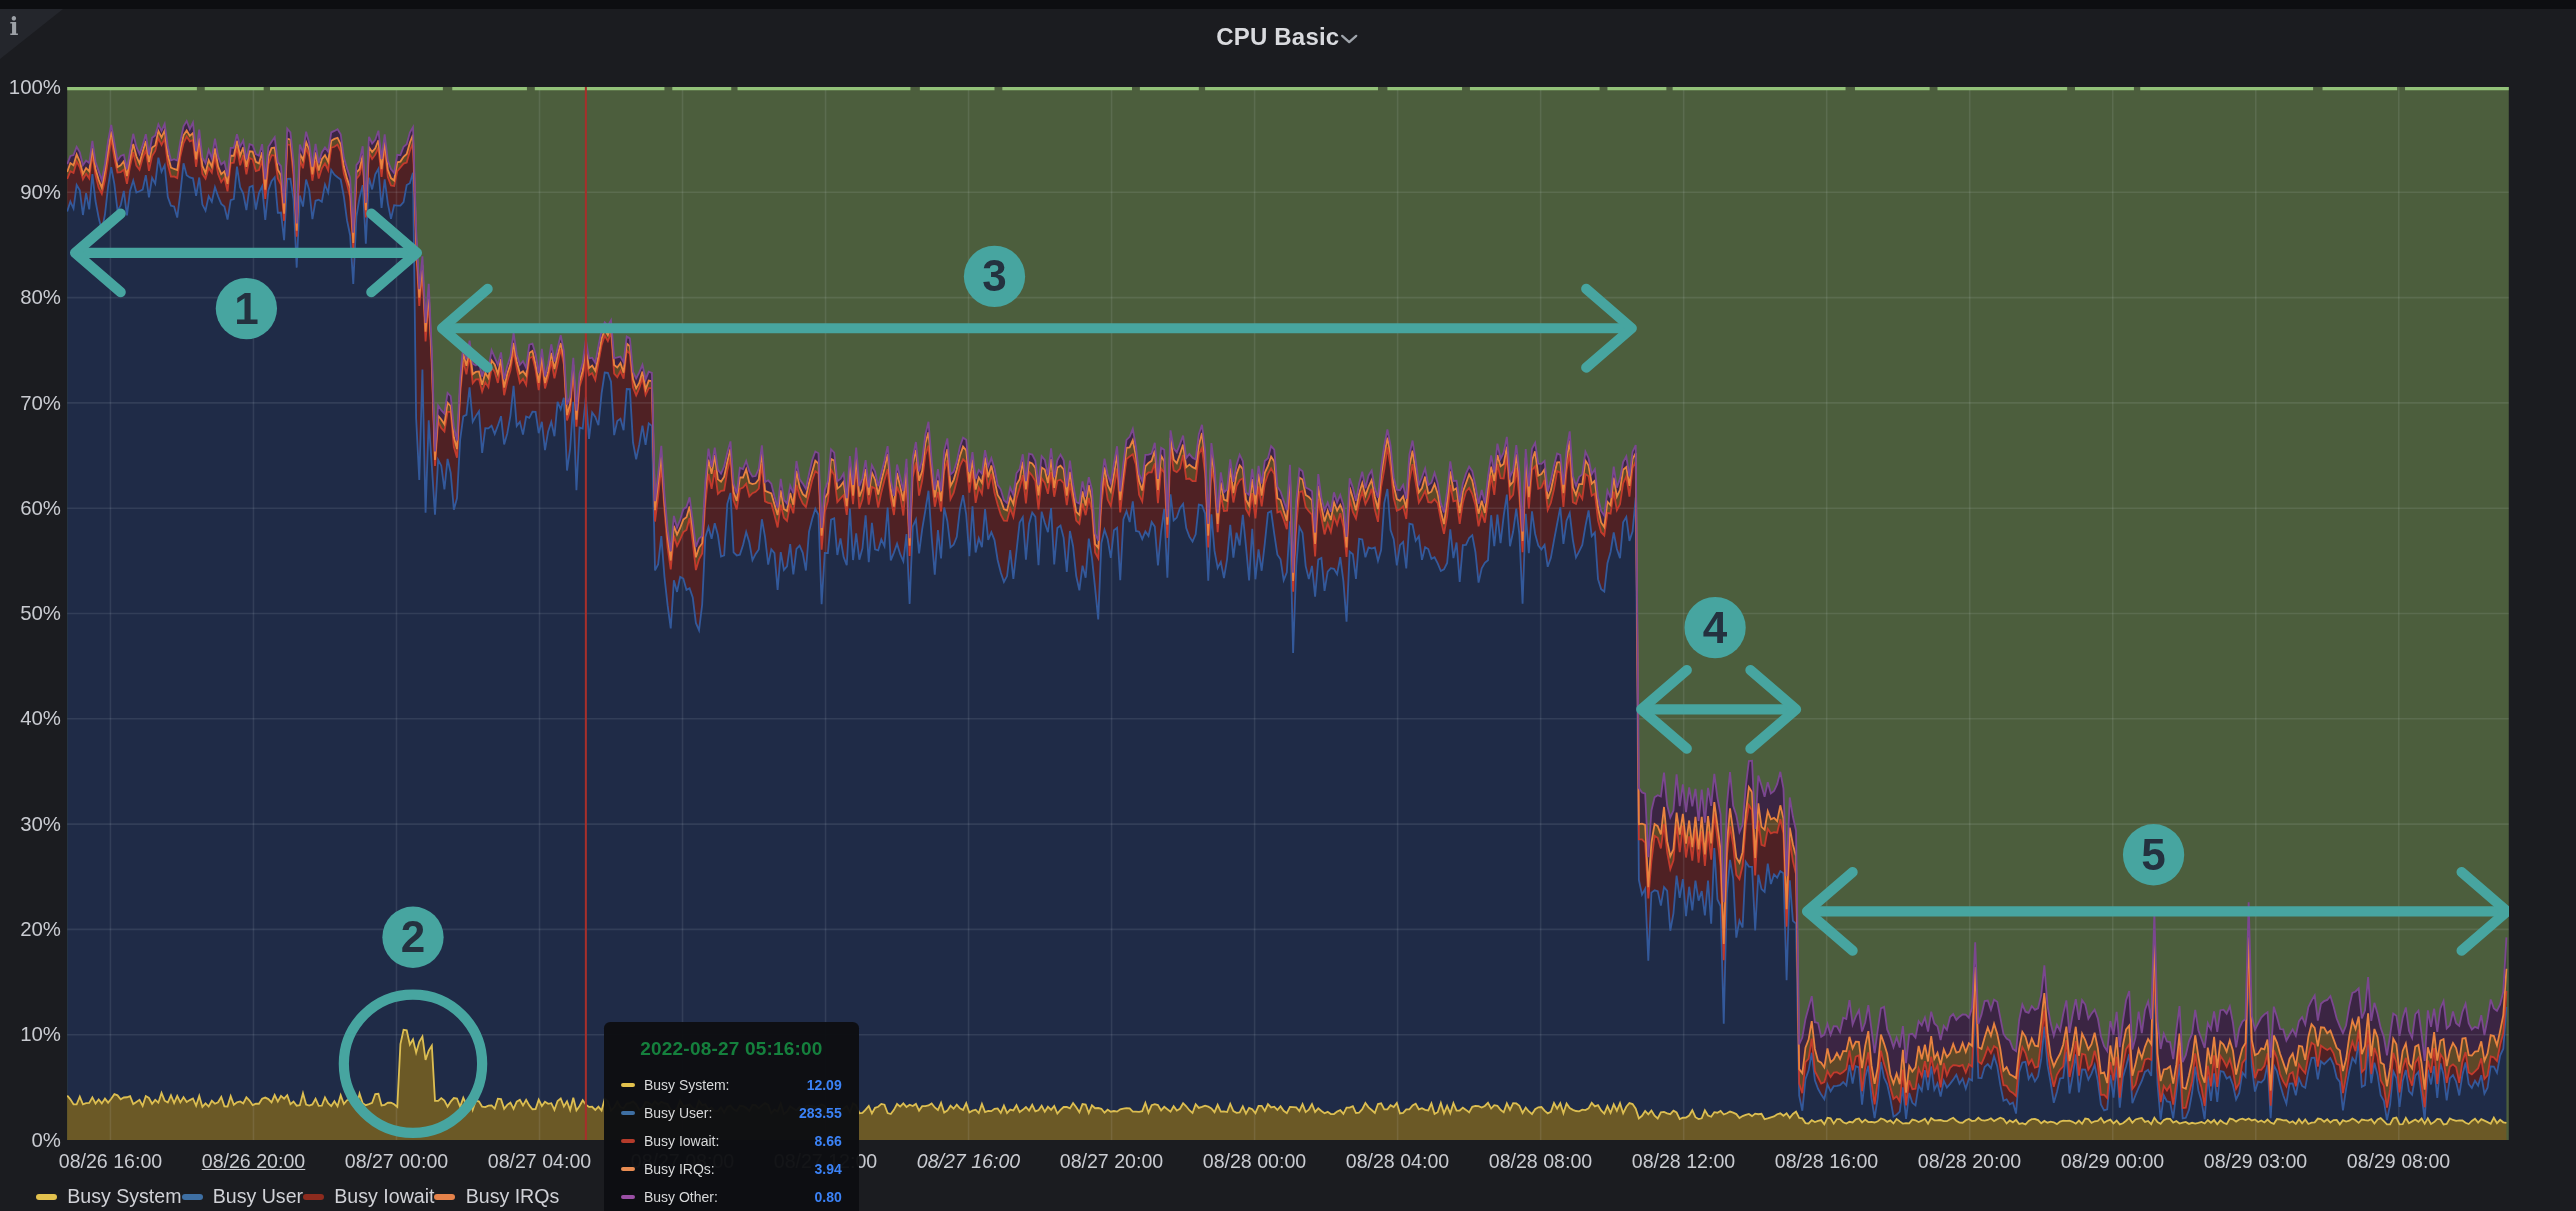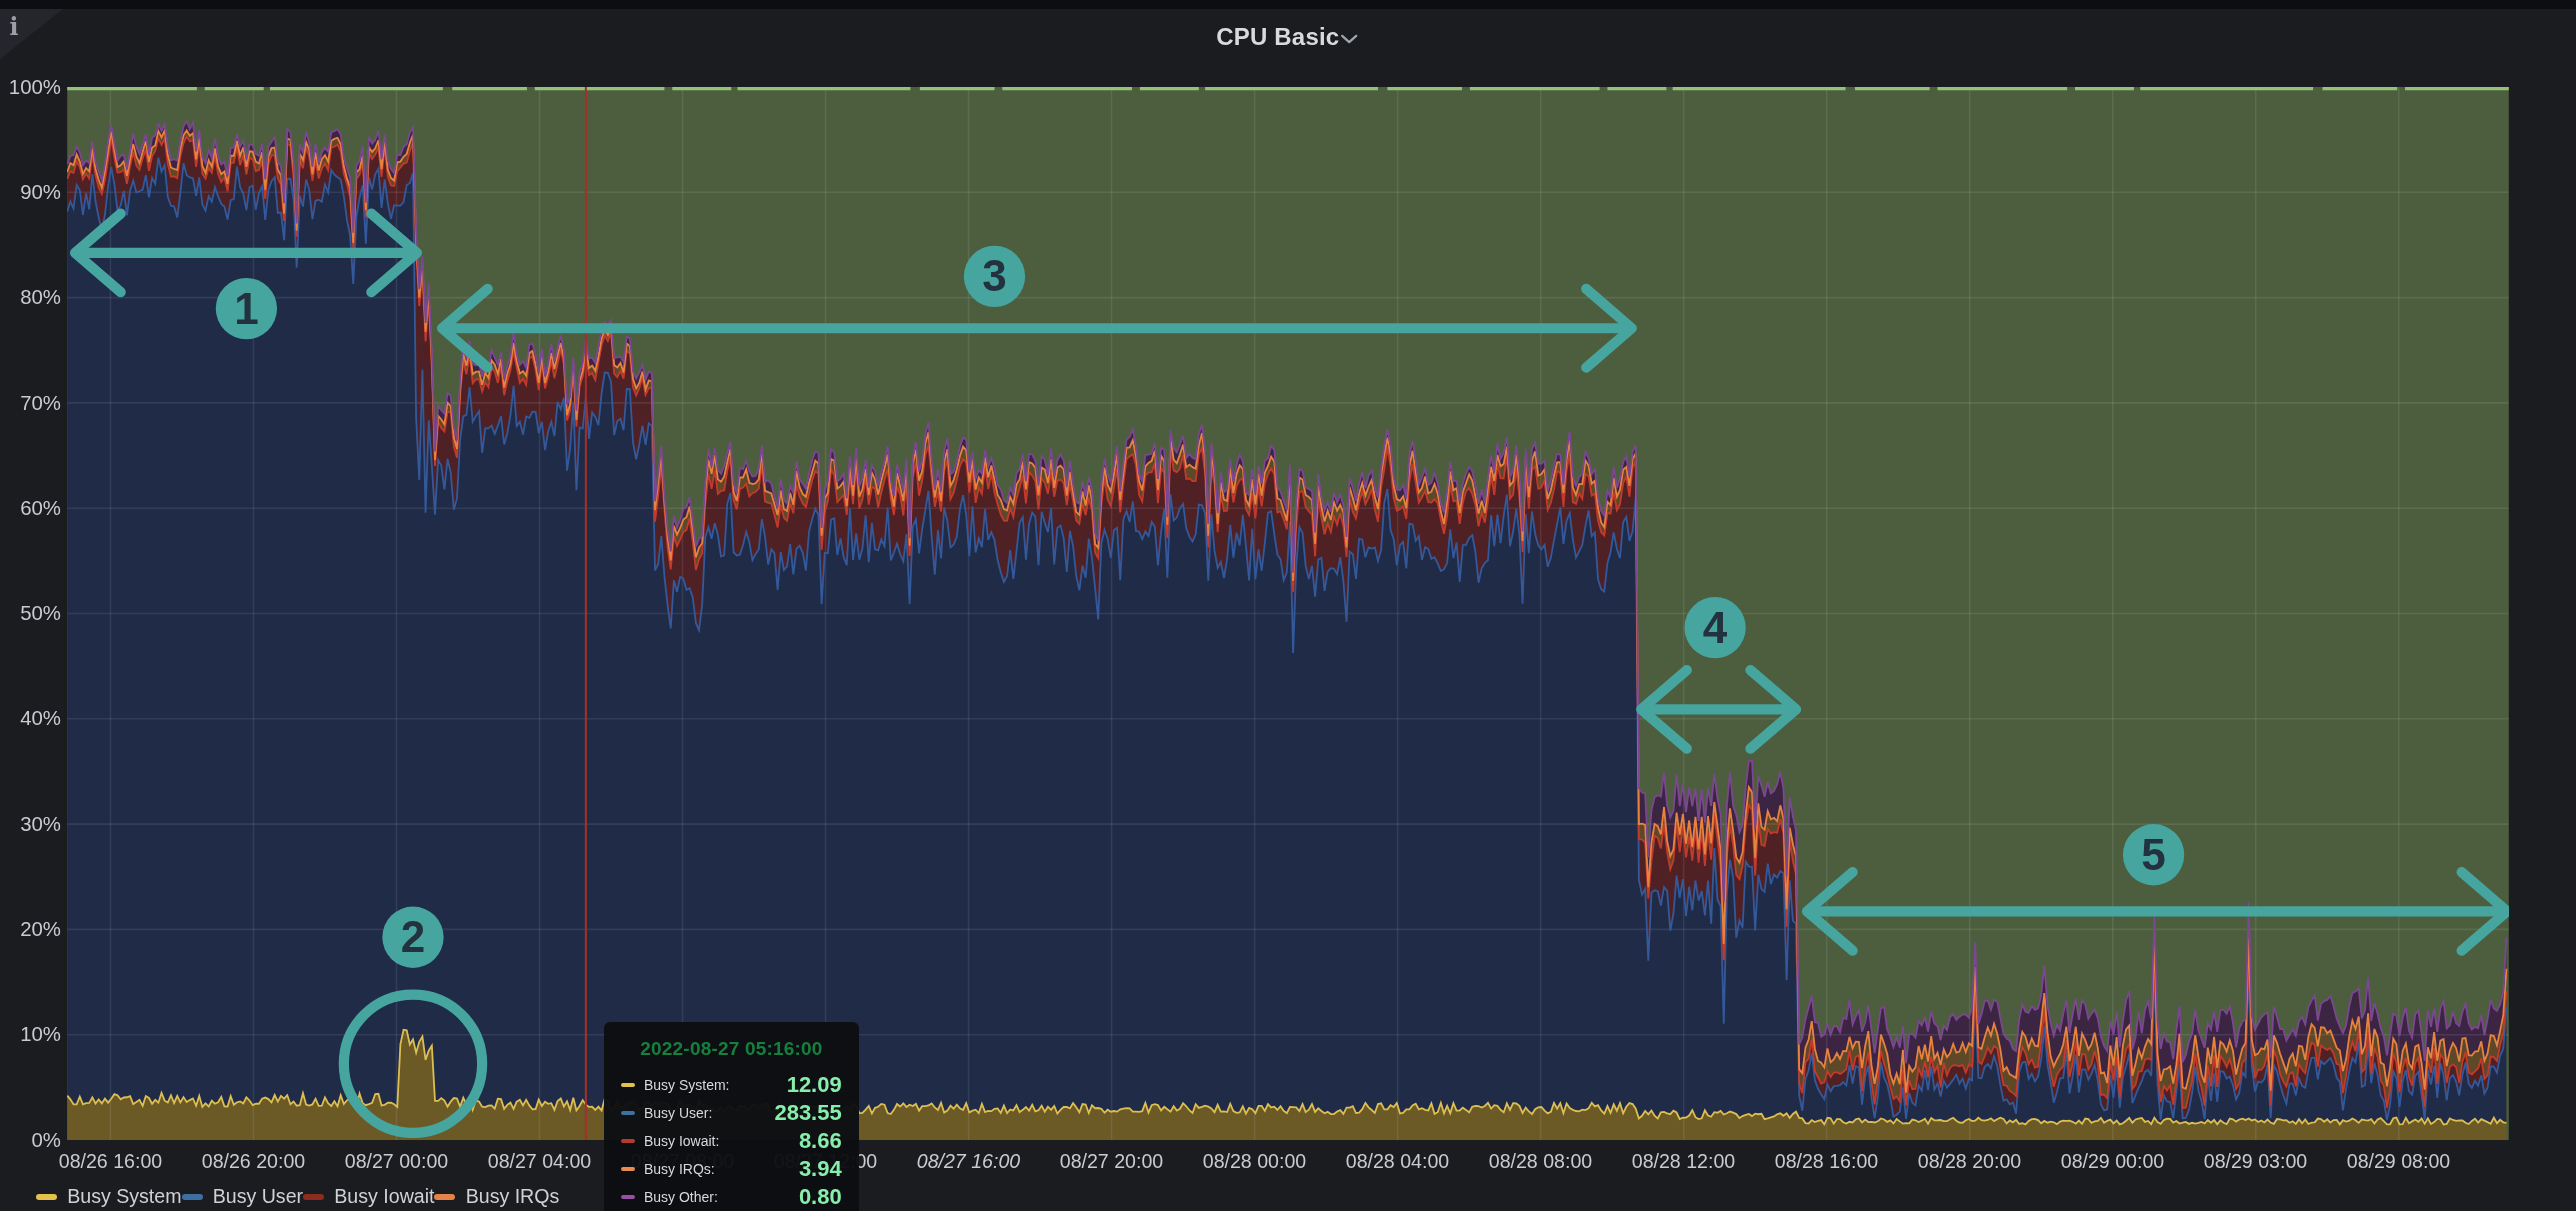--- a/index.html
+++ b/index.html
@@ -24,21 +24,21 @@
   .legend { position:absolute; left:36px; top:1185px; display:flex; align-items:center; }
   .legend-item { display:flex; align-items:center; gap:10.2px; cursor:pointer; }
   .legend-dash { width:21px; height:5.5px; border-radius:3.1px; }
   .legend-label { font-size:19.6px; color:#D0D1D6; line-height:23.6px; }
   .tooltip { position:absolute; left:604px; top:1022px; width:255px; height:207px;
     background:rgba(13,14,18,0.97); border-radius:6.3px; padding:12.6px 17.3px 7.9px 17.3px; z-index:10; }
   .tooltip-header { font-size:19px; font-weight:700; color:#15803d; margin:3.1px 0 11px 19px; letter-spacing:0.2px; }
   .tooltip-row { display:flex; align-items:center; height:28px; }
   .tooltip-dash { width:14px; height:3.9px; border-radius:2.4px; margin-right:8.6px; flex:0 0 auto; }
   .tooltip-label { font-size:14px; color:#D8D9DA; flex:1 1 auto; }
-  .tooltip-value { font-size:22px; font-weight:700; color:#86efac; text-align:right; }
+  .tooltip-value { font-size:14px; font-weight:700; color:#3b82f6; text-align:right; }
 </style>
 </head>
 <body>
 
 <div class="top-strip"></div>
 <div class="title-bar">
   <span class="panel-title">CPU Basic</span>
   <svg class="title-chevron" viewBox="0 0 26 18">
     <polyline points="4,5 13,13 22,5" fill="none" stroke="#9FA4AB" stroke-width="3" stroke-linecap="round" stroke-linejoin="round"></polyline>
   </svg>
@@ -54,21 +54,21 @@
     <div class="ylabel" style="left: 0px; top: 496px;">60%</div>
     <div class="ylabel" style="left: 0px; top: 601px;">50%</div>
     <div class="ylabel" style="left: 0px; top: 706px;">40%</div>
     <div class="ylabel" style="left: 0px; top: 812px;">30%</div>
     <div class="ylabel" style="left: 0px; top: 917px;">20%</div>
     <div class="ylabel" style="left: 0px; top: 1022px;">10%</div>
     <div class="ylabel" style="left: 0px; top: 1128px;">0%</div>
   </div>
 <div id="x-axis">
     <div class="xlabel" style="left: 39px; top: 1150px;">08/26 16:00</div>
-    <div class="xlabel" style="left: 182px; top: 1150px;">08/26 20:00</div>
+    <div class="xlabel" style="left: 182px; top: 1150px; text-decoration: underline;">08/26 20:00</div>
     <div class="xlabel" style="left: 325px; top: 1150px;">08/27 00:00</div>
     <div class="xlabel" style="left: 468px; top: 1150px;">08/27 04:00</div>
     <div class="xlabel" style="left: 611px; top: 1150px;">08/27 08:00</div>
     <div class="xlabel" style="left: 754px; top: 1150px;">08/27 12:00</div>
     <div class="xlabel" style="left: 897px; top: 1150px; font-style: italic;">08/27 16:00</div>
     <div class="xlabel" style="left: 1040px; top: 1150px;">08/27 20:00</div>
     <div class="xlabel" style="left: 1183px; top: 1150px;">08/28 00:00</div>
     <div class="xlabel" style="left: 1326px; top: 1150px;">08/28 04:00</div>
     <div class="xlabel" style="left: 1469px; top: 1150px;">08/28 08:00</div>
     <div class="xlabel" style="left: 1612px; top: 1150px;">08/28 12:00</div>

